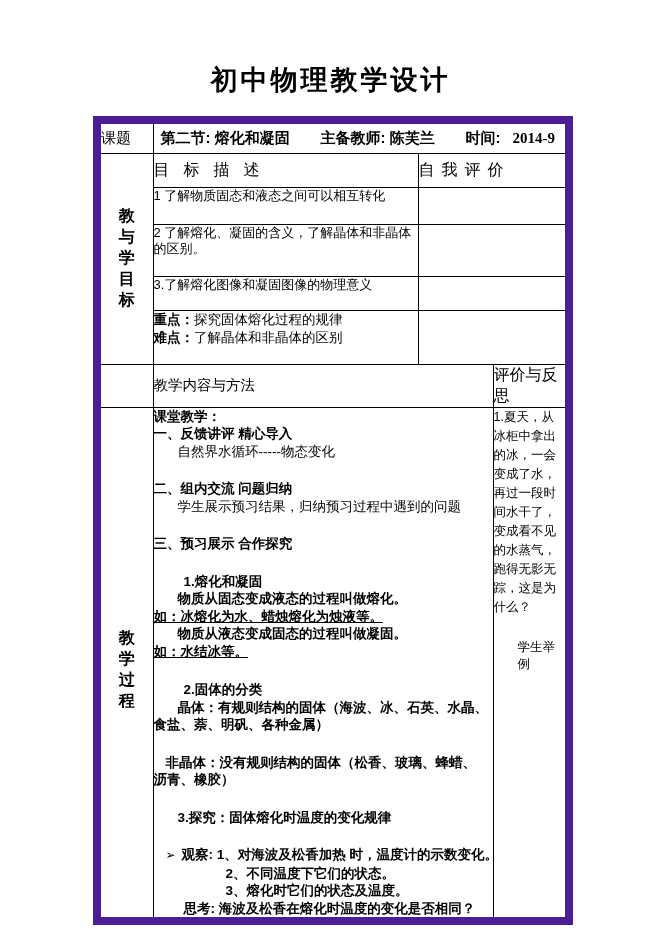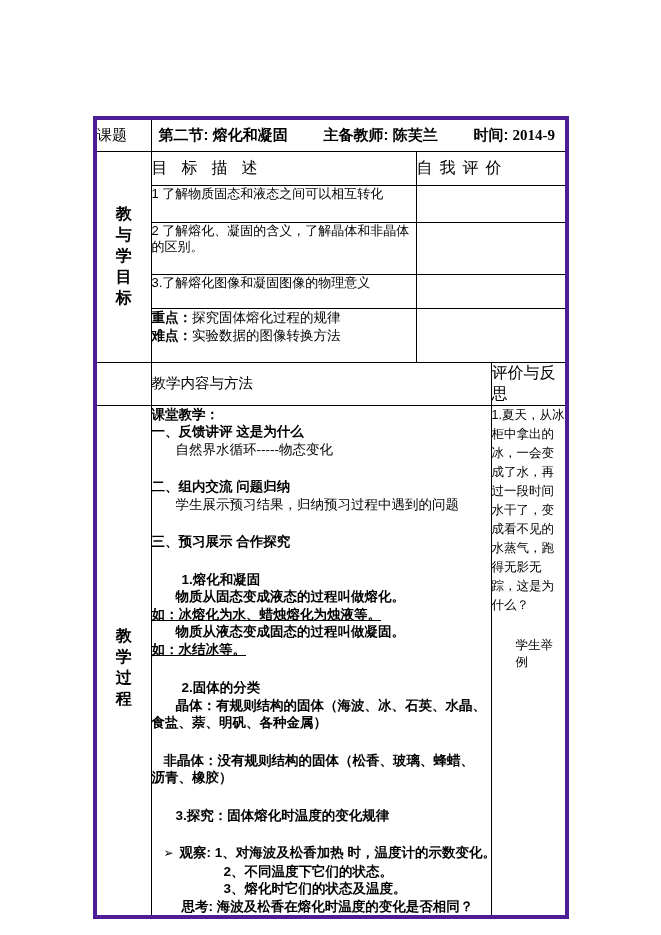--- a/index.html
+++ b/index.html
@@ -8,32 +8,32 @@
   .serif{font-family:"Liberation Serif","DejaVu Serif",serif;}
 
   #doc-title{position:absolute;left:0;top:62px;width:100%;text-align:center;
              font-family:"Liberation Serif","DejaVu Serif",serif;
              font-size:27px;font-weight:600;letter-spacing:3px;}
 
   table.plan{position:absolute;left:93px;top:116px;border-collapse:collapse;
              table-layout:fixed;width:472px;}
   table.plan td,table.plan th{border:1.5px solid #000;padding:0;vertical-align:top;
              font-weight:normal;text-align:left;overflow:hidden;}
-  table.plan{border:4px solid #4c1d95;}
+  table.plan{border:8px solid #4c1d95;}
 
   
   tr.r1{height:33px;} tr.r2{height:34px;} tr.r3{height:37px;margin-left:10px;} tr.r4{height:52px;}
   tr.r5{height:34px;} tr.r6{height:54px;} tr.r7{height:20px;} tr.r8{height:501px;}
 
   .c-topic-label{text-align:center;vertical-align:middle !important;
                  font-weight:bold;font-size:15px;}
   .c-topic-content{vertical-align:middle !important;}
   .topic-flex{display:flex;align-items:center;justify-content:space-between;
               padding:0 10px 0 7px;font-weight:bold;font-size:15px;}
-  .topic-time{display:flex;align-items:center;gap:4px;}
+  .topic-time{display:flex;align-items:center;gap:12px;}
   .topic-time .serif{font-size:15px;font-weight:bold;}
 
   .side-cell{vertical-align:middle !important;}
   .vlabel{display:flex;flex-direction:column;align-items:center;
           font-weight:bold;font-size:16px;height:100%;}
   .vlabel-goals{justify-content:space-around;padding:4px 0;box-sizing:border-box;}
   .vlabel-process{justify-content:space-between;padding:70px 0 55px;box-sizing:border-box;}
 
   th.desc-h{vertical-align:middle !important;text-align:center;font-weight:bold;
             font-size:16px;letter-spacing:14px;padding-left:14px;}
@@ -63,20 +63,21 @@
 
   td.refl{padding:4px 3px;}
   .refl-q{font-size:12.5px;line-height:19px;word-break:break-all;}
   .refl-note{font-size:12.5px;margin-top:22px;padding-left:24px;}
 </style>
 </head>
 <body>
 
 <div id="page">
 
+  <div id="doc-title">初中物理教学设计</div>
 
   <table class="plan">
     <colgroup>
       <col style="width:56px">
         <col style="width:265px">
         <col style="width:75px">
         <col style="width:76px">
     </colgroup>
 
     <tbody>
@@ -120,21 +121,21 @@
       <td class="goal">3.了解熔化图像和凝固图像的物理意义</td>
       <td colspan="2"></td>
     </tr>
 
     <tr class="r6">
       <td class="kp">
         <div>
           <span class="lbl">重点：</span><span>探究固体熔化过程的规律</span>
         </div>
         <div>
-          <span class="lbl">难点：</span><span>实验数据的图像转换方法</span>
+          <span class="lbl">难点：</span><span>了解晶体和非晶体的区别</span>
         </div>
       </td>
       <td colspan="2"></td>
     </tr>
 
     <tr class="r7">
       <td></td>
       <td class="mh" colspan="2">教学内容与方法</td>
       <td class="rh">评价与反思</td>
     </tr>
@@ -144,21 +145,21 @@
         <div class="vlabel vlabel-process">
               <span>教</span>
               <span>学</span>
               <span>过</span>
               <span>程</span>
             </div>
       </td>
       <td class="pcontent" colspan="2">
         <div>
               <div class="pline b">课堂教学：</div>
-              <div class="pline b">一、反馈讲评 这是为什么</div>
+              <div class="pline b">一、反馈讲评 精心导入</div>
               <div class="pline ind2">自然界水循环-----物态变化</div>
               <div class="pline b gap">二、组内交流 问题归纳</div>
               <div class="pline ind2">学生展示预习结果，归纳预习过程中遇到的问题</div>
               <div class="pline b gap">三、预习展示 合作探究</div>
               <div class="pline b ind25 gap">1.熔化和凝固</div>
               <div class="pline b ind2">物质从固态变成液态的过程叫做熔化。</div>
               <div class="pline b u">如：冰熔化为水、蜡烛熔化为烛液等。</div>
               <div class="pline b ind2">物质从液态变成固态的过程叫做凝固。</div>
               <div class="pline b u">如：水结冰等。</div>
               <div class="pline b ind25 gapL">2.固体的分类</div>

